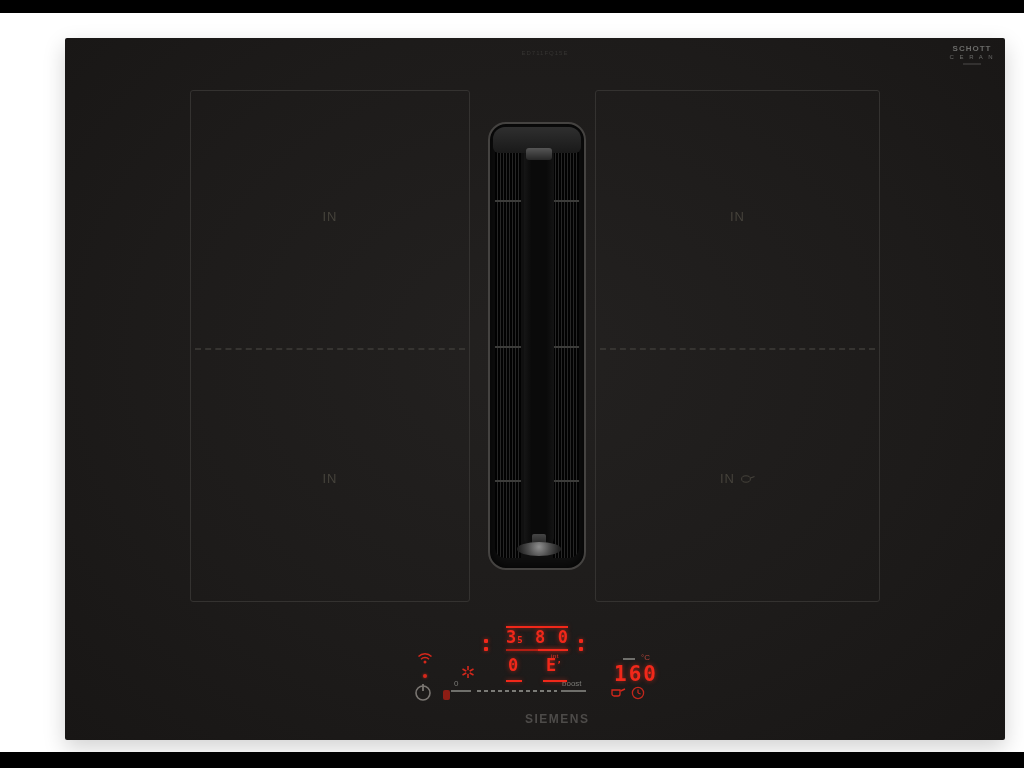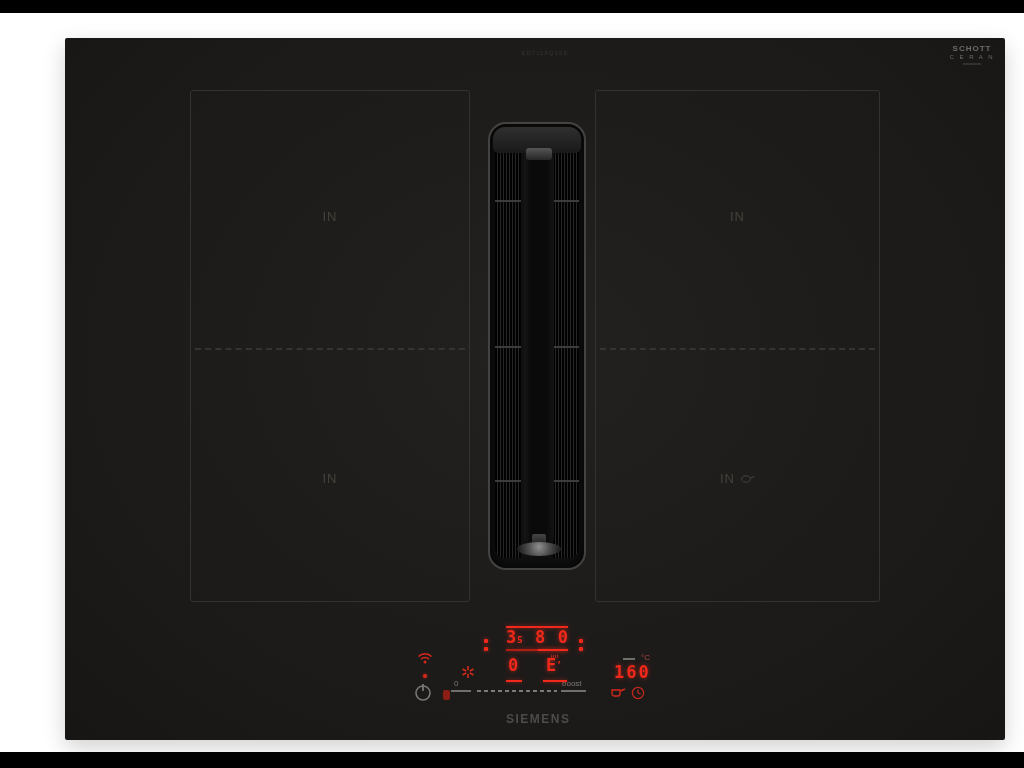--- a/index.html
+++ b/index.html
@@ -16,21 +16,21 @@
        background:radial-gradient(ellipse at 50% 45%, #232120 0%, #1d1b1a 60%, #181615 100%);
        box-shadow:0 8px 22px rgba(0,0,0,0.18);}
 
   .etch{position:absolute;left:440px;top:12px;width:80px;text-align:center;
         font-size:6px;letter-spacing:1px;color:#363432;}
   .ceran{position:absolute;left:883px;top:6px;width:48px;text-align:center;color:#6b6b69;}
   .ceran .l1{font-size:8px;font-weight:bold;letter-spacing:1px;}
   .ceran .l2{font-size:6px;letter-spacing:2px;margin-top:1px;}
   .ceran .l3{margin:3px auto 0;width:18px;height:2px;background:#333130;}
 
-  .brand{position:absolute;left:441px;top:674px;width:58px;text-align:center;
+  .brand{position:absolute;left:460px;top:674px;width:58px;text-align:center;
          font-size:12px;font-weight:bold;letter-spacing:1.5px;color:#4d4b49;}
 
   
   .zone-group{position:absolute;top:52px;height:510px;border:1px solid #343230;border-radius:3px;}
   .zone-group.left{left:125px;width:278px;}
   .zone-group.right{left:530px;width:283px;}
   .zone-divider{position:absolute;left:4px;right:4px;top:257px;height:0;
                 border-top:2px dashed #363431;}
   .in-label{position:absolute;left:0;width:100%;text-align:center;
             font-size:13px;letter-spacing:1px;color:#45423b;
@@ -73,21 +73,21 @@
   .colon{position:absolute;width:4px;height:12px;display:flex;flex-direction:column;
          justify-content:space-between;}
   .colon i{display:block;width:4px;height:4px;background:#f1281a;border-radius:1px;
            box-shadow:0 0 4px rgba(255,45,25,.6);}
   .intlbl{position:absolute;left:486px;top:615px;font-size:6px;letter-spacing:.5px;
           color:#e23328;text-shadow:0 0 3px rgba(255,45,25,.5);}
   .lowdigit{position:absolute;font-size:17px;line-height:17px;}
   .lowdigit .mark{font-size:9px;vertical-align:top;}
   .templine{left:558px;top:620px;width:12px;}
   .unit{position:absolute;left:576px;top:615px;font-size:8px;color:#b2453a;}
-  .tempval{position:absolute;left:549px;top:624px;font-size:17px;letter-spacing:2px;}
+  .tempval{position:absolute;left:549px;top:624px;font-size:21px;letter-spacing:2px;}
   .printlbl{position:absolute;font-size:8px;color:#7b7b77;}
   .dashtrack{position:absolute;left:412px;top:652px;width:80px;height:2px;
              background:repeating-linear-gradient(90deg,#7b7b77 0 4px,transparent 4px 7px);}
   .icon{position:absolute;}
   .reddot{position:absolute;left:358px;top:636px;width:4px;height:4px;border-radius:50%;
           background:#d6271b;box-shadow:0 0 3px rgba(255,45,25,.6);}
   .keysq{position:absolute;left:378px;top:652px;width:7px;height:10px;border-radius:2px;
          background:#8c1d14;}
 </style>
 </head>

